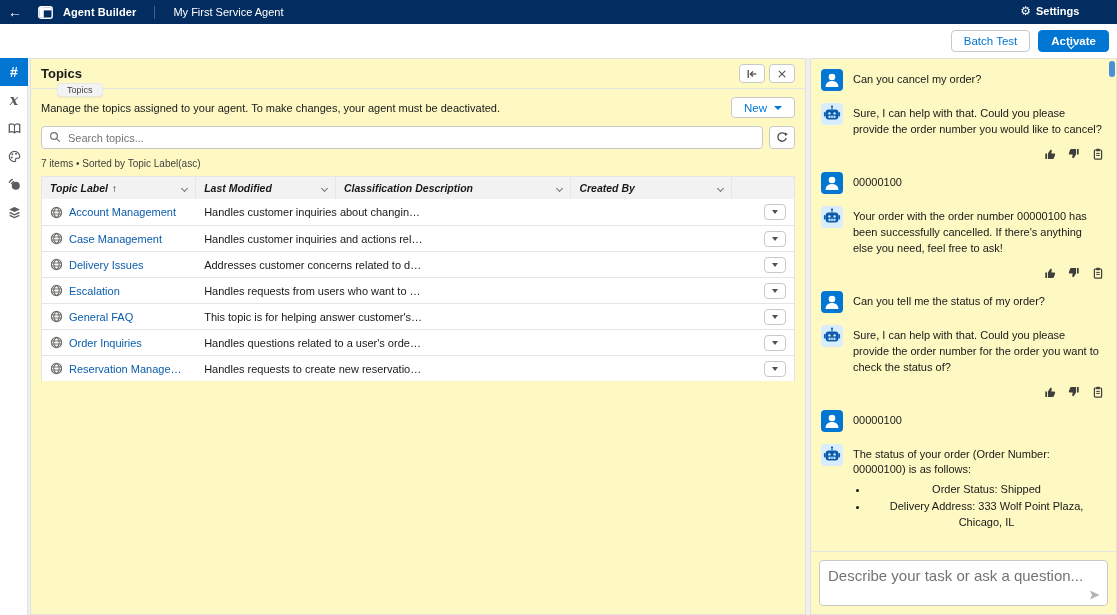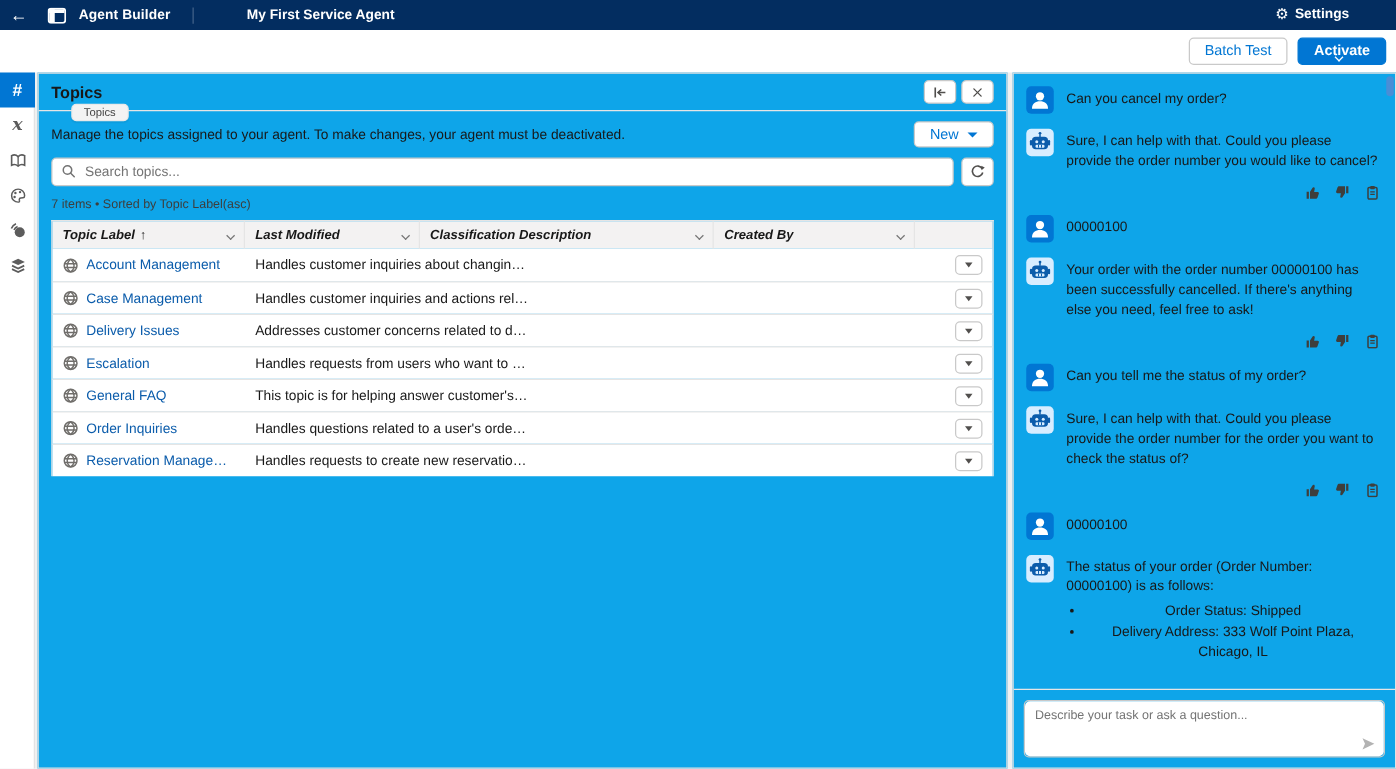--- a/index.html
+++ b/index.html
@@ -7,21 +7,21 @@
     font-family:"Liberation Sans","DejaVu Sans",sans-serif; background:#fff; color:#181818; }
 
   
   .navbar { height:24px; background:#032d60; display:flex; align-items:center;
     padding:0 12px 0 8px; color:#fff; font-size:11px; }
   .nav-left { display:flex; align-items:center; gap:10px; }
   .back-arrow { font-size:14px; line-height:1; cursor:pointer; margin-right:6px; }
   .app-icon { width:15px; height:13px; }
   .app-name { font-weight:700; letter-spacing:.1px; }
   .nav-divider { width:1px; height:13px; background:rgba(255,255,255,.25); margin:0 8px; }
-  .agent-name { font-weight:700;margin-left:24px; }
+  .agent-name { font-weight:400; }
   .nav-right { margin-left:auto; display:flex; align-items:center; gap:22px;flex-direction:column; }
   .nav-item { display:flex; align-items:center; gap:5px; cursor:pointer; font-weight:600; }
   .gear-glyph { font-size:12px; line-height:1; }
   .help-q { font-size:13px; font-weight:700; }
   .chev { width:5px; height:5px; border-right:1.4px solid #fff; border-bottom:1.4px solid #fff;
     transform:rotate(45deg) translateY(-1px); display:inline-block; }
 
   
   .action-bar { height:34px; background:#fff; display:flex; align-items:center;
     justify-content:flex-end; gap:8px; padding:0 8px; }
@@ -37,21 +37,21 @@
   .rail { width:28px; background:#fff; border-right:1px solid #e3e3e3; display:flex;
     flex-direction:column; }
   .rail-item { width:28px; height:28px; display:flex; align-items:center; justify-content:center;
     color:#5c5c5c; cursor:pointer; }
   .rail-item.selected { background:#0176d3; color:#fff; }
   .rail-hash { font-size:14px; font-weight:700; }
   .rail-x { font-family:"DejaVu Serif","Liberation Serif",serif; font-style:italic;
     font-size:14px; font-weight:700; }
 
   
-  .panel { background:#0ea5e9; border:1px solid #e1e1e1; display:flex; flex-direction:column; }
+  .panel { background:#fef9c3; border:1px solid #e1e1e1; display:flex; flex-direction:column; }
   .topics-panel { flex:1; margin-left:2px; position:relative; }
   .preview-panel { width:307px; margin-left:4px; }
   .panel-header { height:30px; display:flex; align-items:center; justify-content:space-between;
     padding:0 10px; border-bottom:1px solid #e5e5e5; flex:0 0 auto; }
   .panel-title { font-size:13px; font-weight:700; }
   .hdr-btns { display:flex; gap:4px; }
   .sq-btn { width:26px; height:19px; border:1px solid #c9c9c9; border-radius:4px; background:#fff;
     color:#514f4d; display:flex; align-items:center; justify-content:center; cursor:pointer; }
 
   
@@ -113,21 +113,21 @@
   .avatar.agent { background:#d8edff; }
   .mbody { font-size:11px; line-height:1.45; padding-top:3px; color:#181818; }
   .bullets { margin:4px 0 0 16px;text-align:center; }
   .bullets li { margin:1px 0; }
   .feedback { display:flex; justify-content:flex-end; gap:12px; margin:-2px 0 12px;
     color:#3e3e3c; }
   .fbicon { cursor:pointer; display:flex; }
   .chat-input-area { flex:0 0 auto; border-top:1px solid #e5e5e5; padding:8px; }
   .chat-box { position:relative; border:1px solid #c9c9c9; border-radius:4px; height:46px; }
   .chat-textarea { width:100%; height:100%; border:none; outline:none; resize:none;
-    font-family:inherit; font-size:10px; padding:6px 8px; color:#181818; border-radius:4px; }
+    font-family:inherit; font-size:15px; padding:6px 8px; color:#181818; border-radius:4px; }
   .chat-textarea::placeholder { color:#747474; }
   .send-icon { position:absolute; right:6px; bottom:4px; color:#b3b3b3; }
 </style>
 </head>
 <body>
 
 <div class="navbar">
   <div class="nav-left">
     <span class="back-arrow">←</span>
     <svg class="app-icon" viewBox="0 0 15 13">

